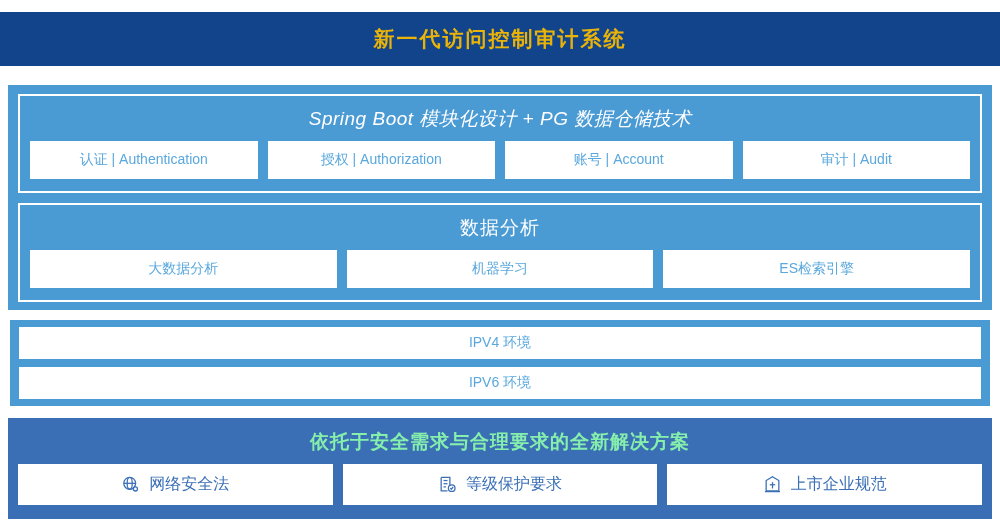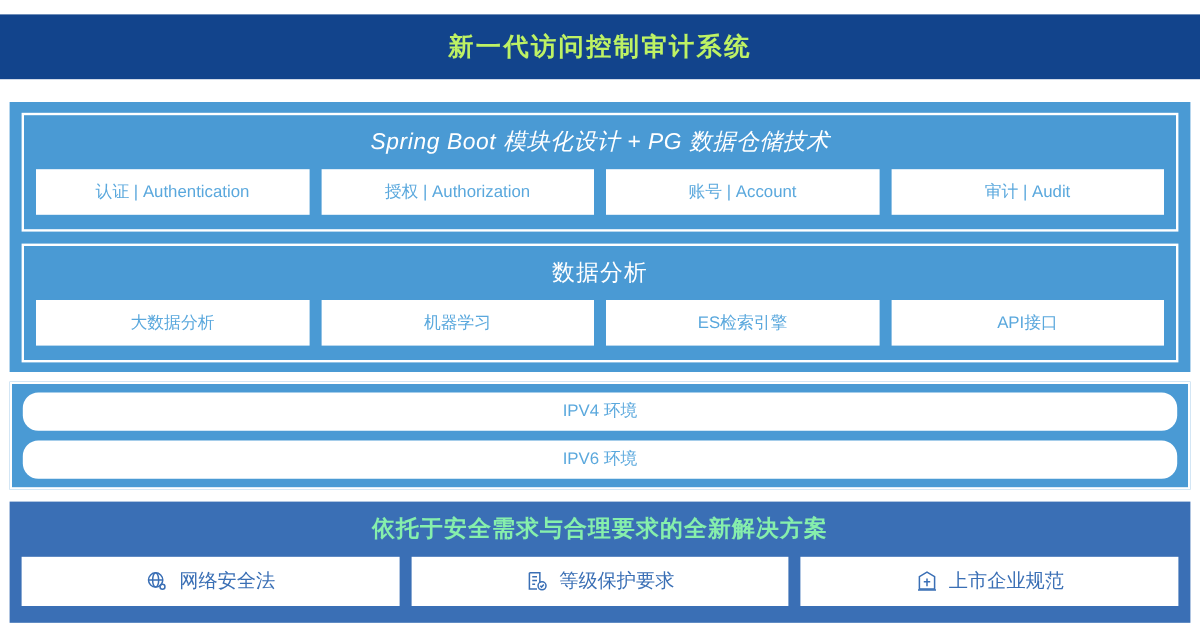--- a/index.html
+++ b/index.html
@@ -10,21 +10,21 @@
     overflow:hidden;
   }
   #root { position:relative; width:1000px; height:529px; }
 
   
   .titlebar{
     position:absolute; left:0; top:12px; width:1000px; height:54px;
     background:#12448c; display:flex; align-items:center; justify-content:center;
   }
   .titlebar .t{
-    color:#bef264; font-size:21px; font-weight:bold; letter-spacing:2px;
+    color:#eab308; font-size:21px; font-weight:bold; letter-spacing:2px;
   }
 
   
   .outer{
     position:absolute; left:8px; top:85px; width:984px; height:225px;
     background:#4a9ad4; padding:9px 10px;
   }
   .panel{
     border:2px solid #ffffff; width:100%;
     padding:8px 10px 12px 10px;
@@ -54,21 +54,21 @@
     text-align:center; color:#ffffff; font-size:19px; font-weight:bold;
     line-height:28px; letter-spacing:1px;
   }
   .collect .cards{ margin-top:6px; }
   .collect .card{ height:38px; }
 
   .ipbox{
     flex:1 1 auto; background:#4a9ad4; border:2px solid #ffffff;
     padding:7px 9px; display:flex; flex-direction:column; gap:8px;
   }
-  .ipbox .card{ height:29px; font-size:14px;border-radius:13px; }
+  .ipbox .card{ height:29px; font-size:14px; }
 
   
   .bottom{
     position:absolute; left:8px; top:418px; width:984px; height:101px;
     background:#3a6fb5; padding:7px 10px 11px 10px;
   }
   .bottom .hdr{
     text-align:center; color:#86efac; font-size:19px; font-weight:bold;
     line-height:34px; letter-spacing:1px;
   }
@@ -115,23 +115,20 @@
       <div class="hdr">数据分析</div>
       <div class="cards">
         <div class="card">
           <span>大数据分析</span>
         </div>
         <div class="card">
           <span>机器学习</span>
         </div>
         <div class="card">
           <span>ES检索引擎</span>
-        </div>
-        <div class="card">
-          <span>API接口</span>
         </div>
       </div>
     </div>
 
   </div>
 
   <div class="collect-wrap">
 
 
     <div class="ipbox">

